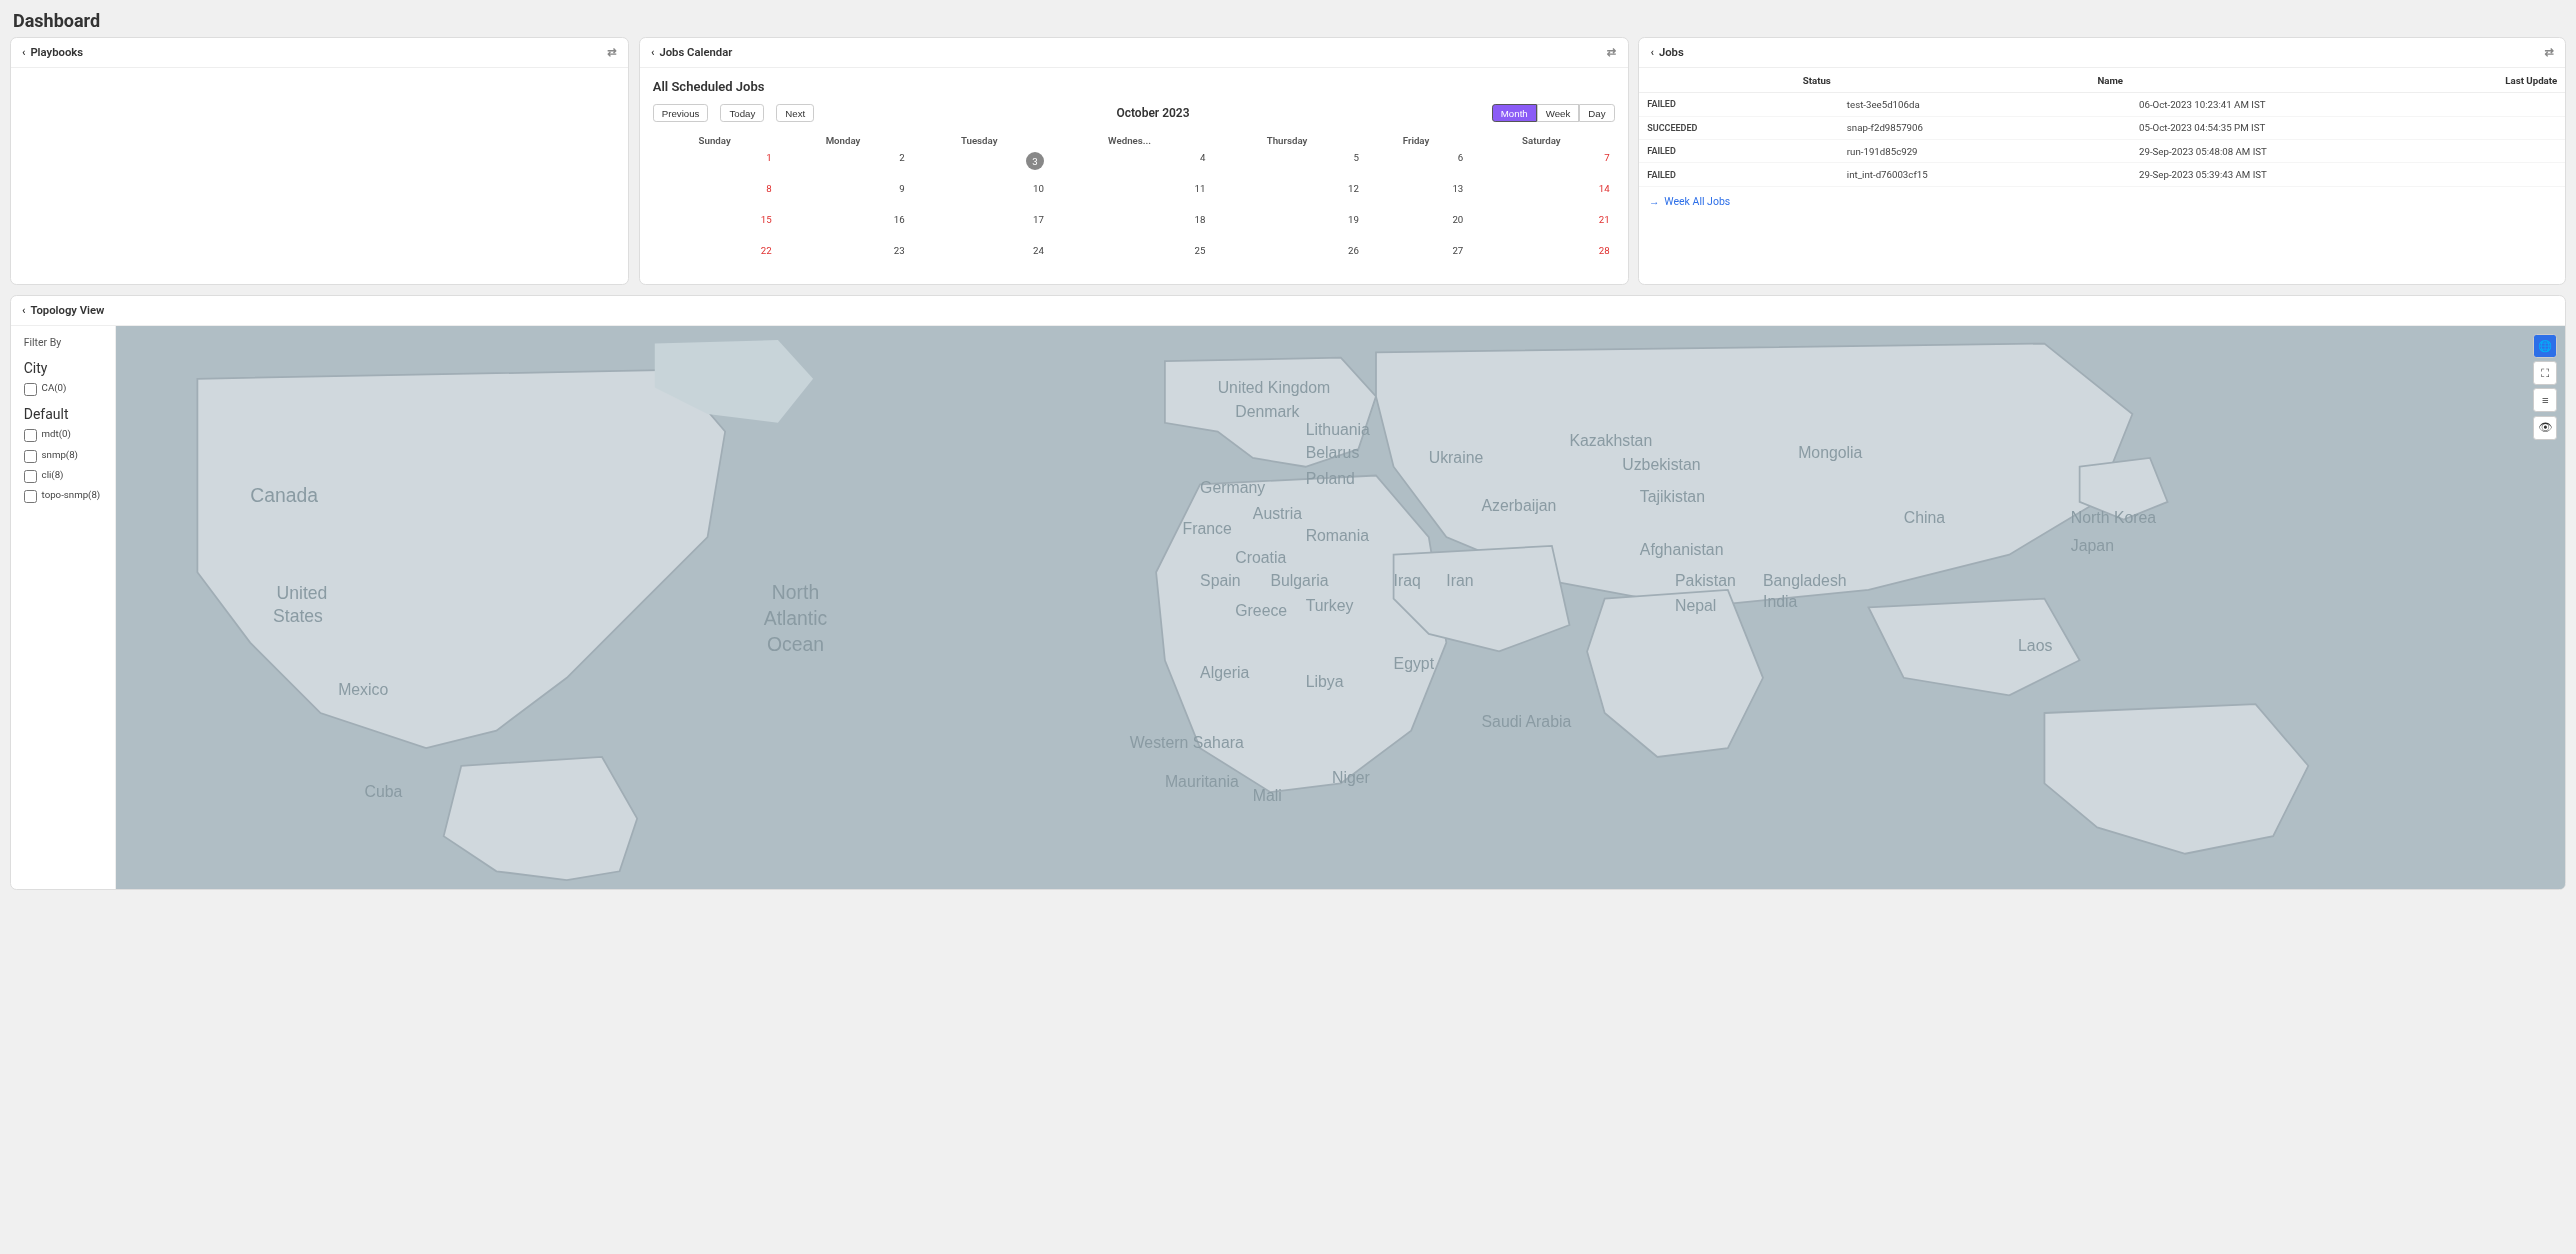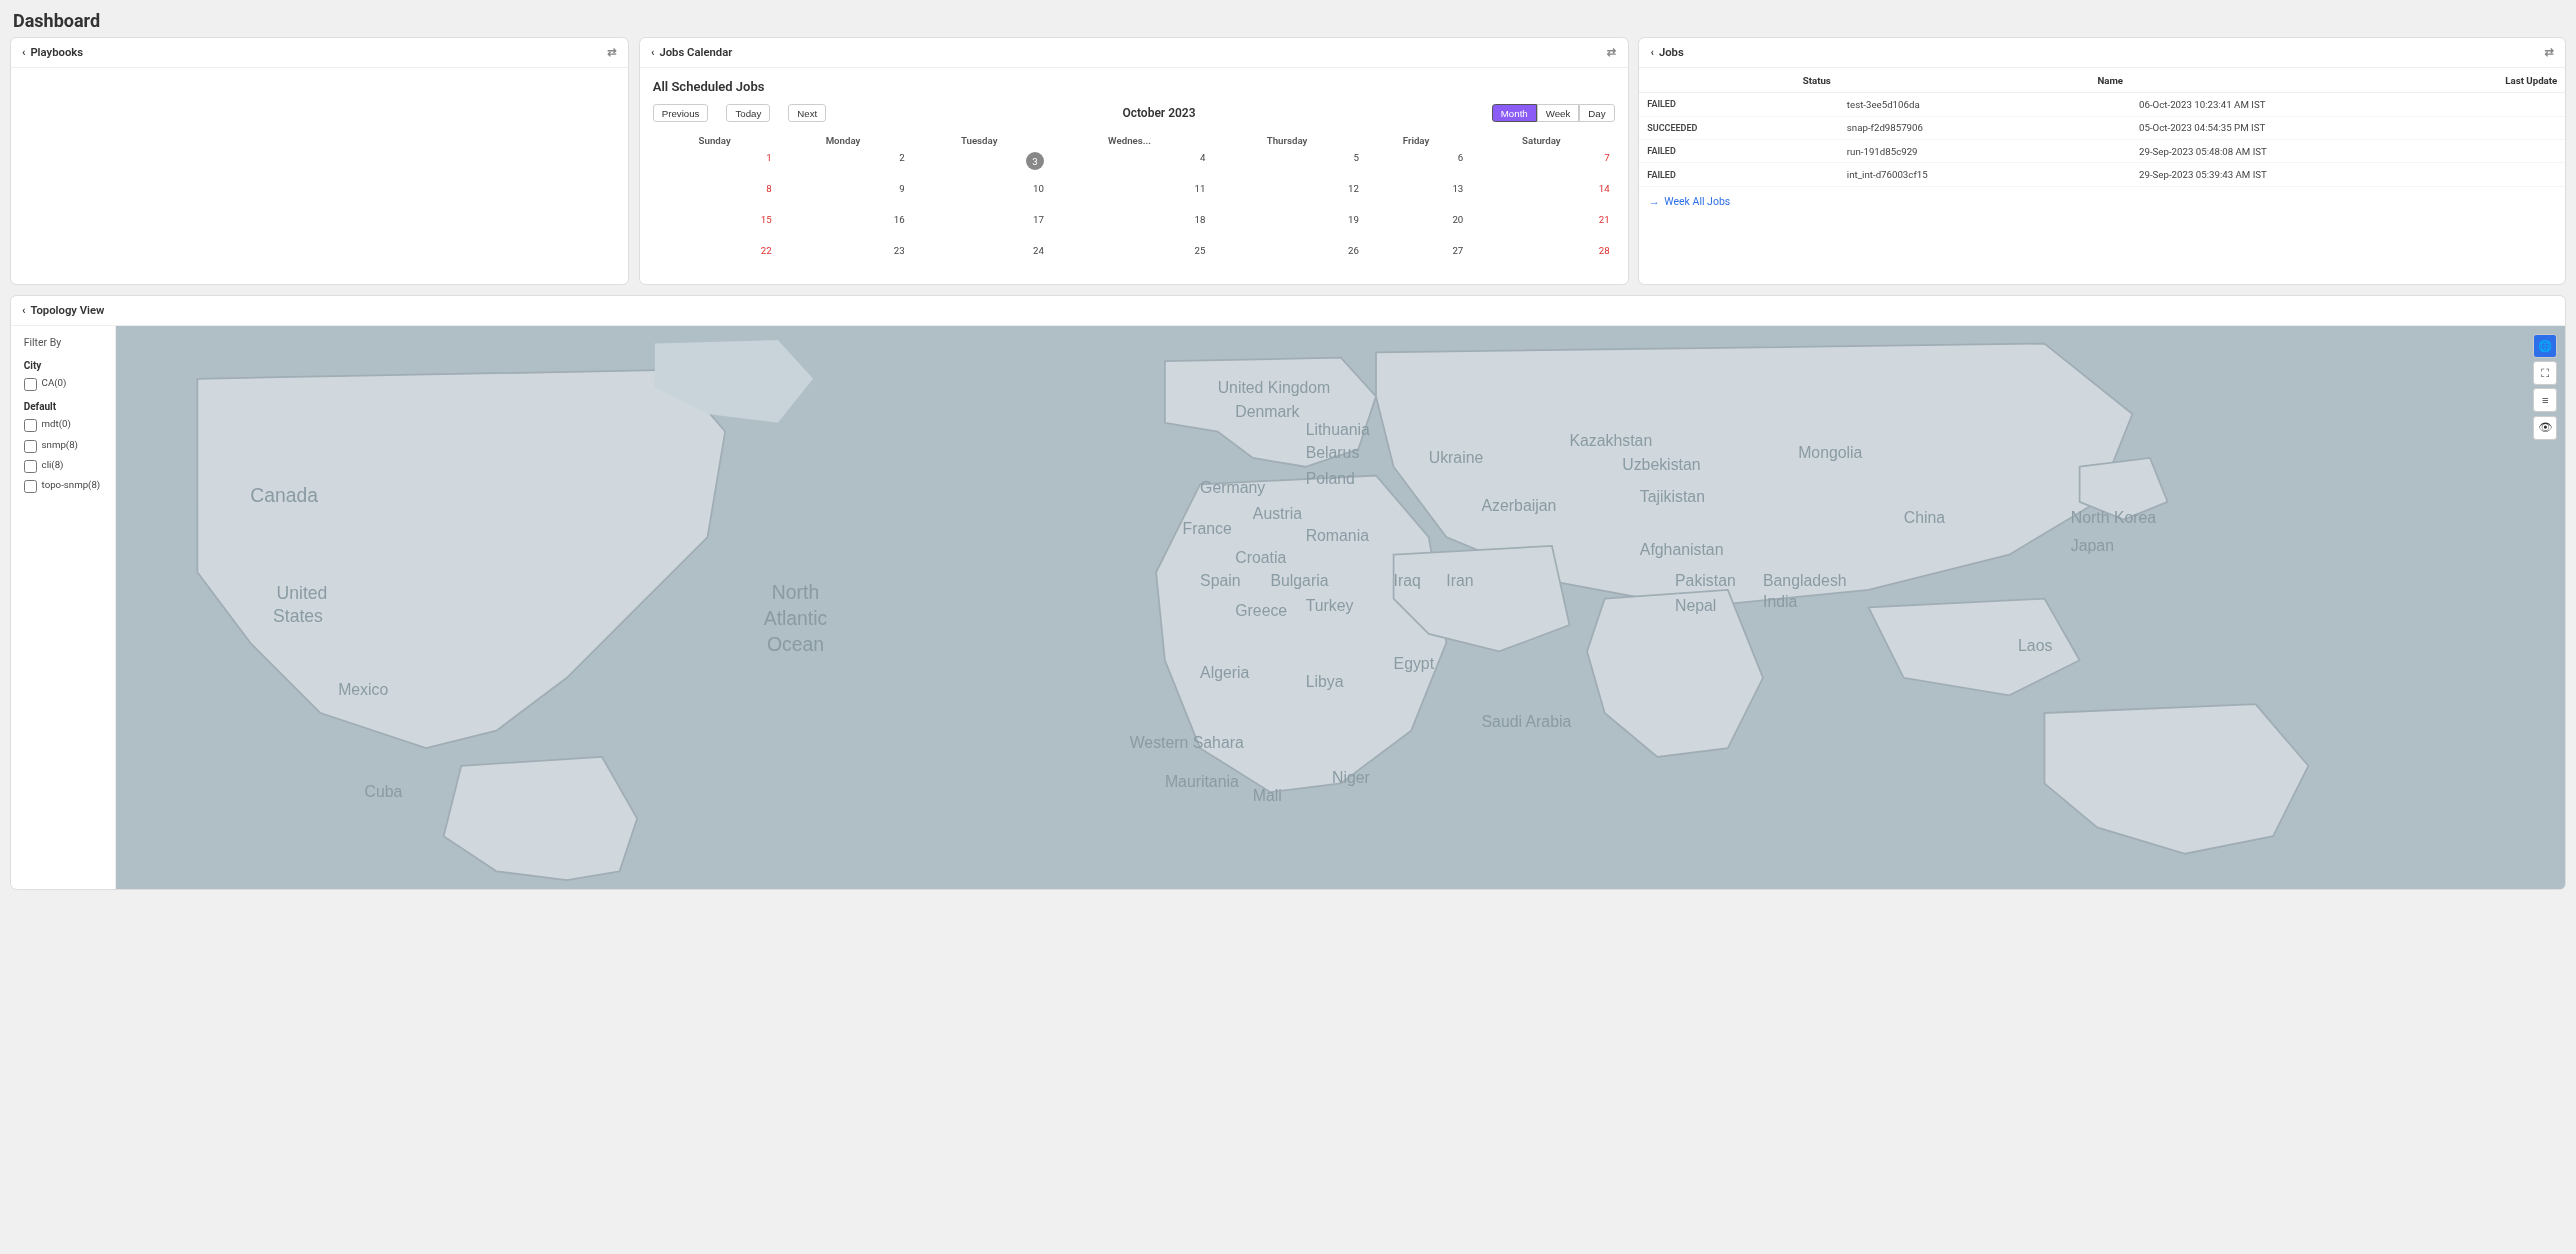--- a/index.html
+++ b/index.html
@@ -102,21 +102,21 @@
       margin-bottom: 9.7px;
     }
     .calendar-controls {
       display: flex;
       align-items: center;
       justify-content: space-between;
       margin-bottom: 9.7px;
     }
     .cal-nav-btns {
       display: flex;
-      gap: 18px;
+      gap: 12px;
     }
     .cal-btn {
       padding: 2.4px 8px;
       border: 0.8px solid #ccc;
       border-radius: 3.2px;
       background: #fff;
       cursor: pointer;
       font-size: 9.7px;
       color: #333;
     }
@@ -239,22 +239,22 @@
       min-width: 105px;
       padding: 9.7px 13px;
       border-right: 0.8px solid #eee;
     }
     .filter-label {
       font-size: 10.5px;
       color: #555;
       margin-bottom: 11.3px;
     }
     .filter-section-title {
-      font-weight: 700;
-      font-size: 10px;
+      font-weight: 400;
+      font-size: 14px;
       margin-bottom: 6.5px;
     }
     .filter-item {
       display: flex;
       align-items: flex-start;
       gap: 4.9px;
       margin-bottom: 6.5px;
       font-size: 9.7px;
       color: #444;
     }

